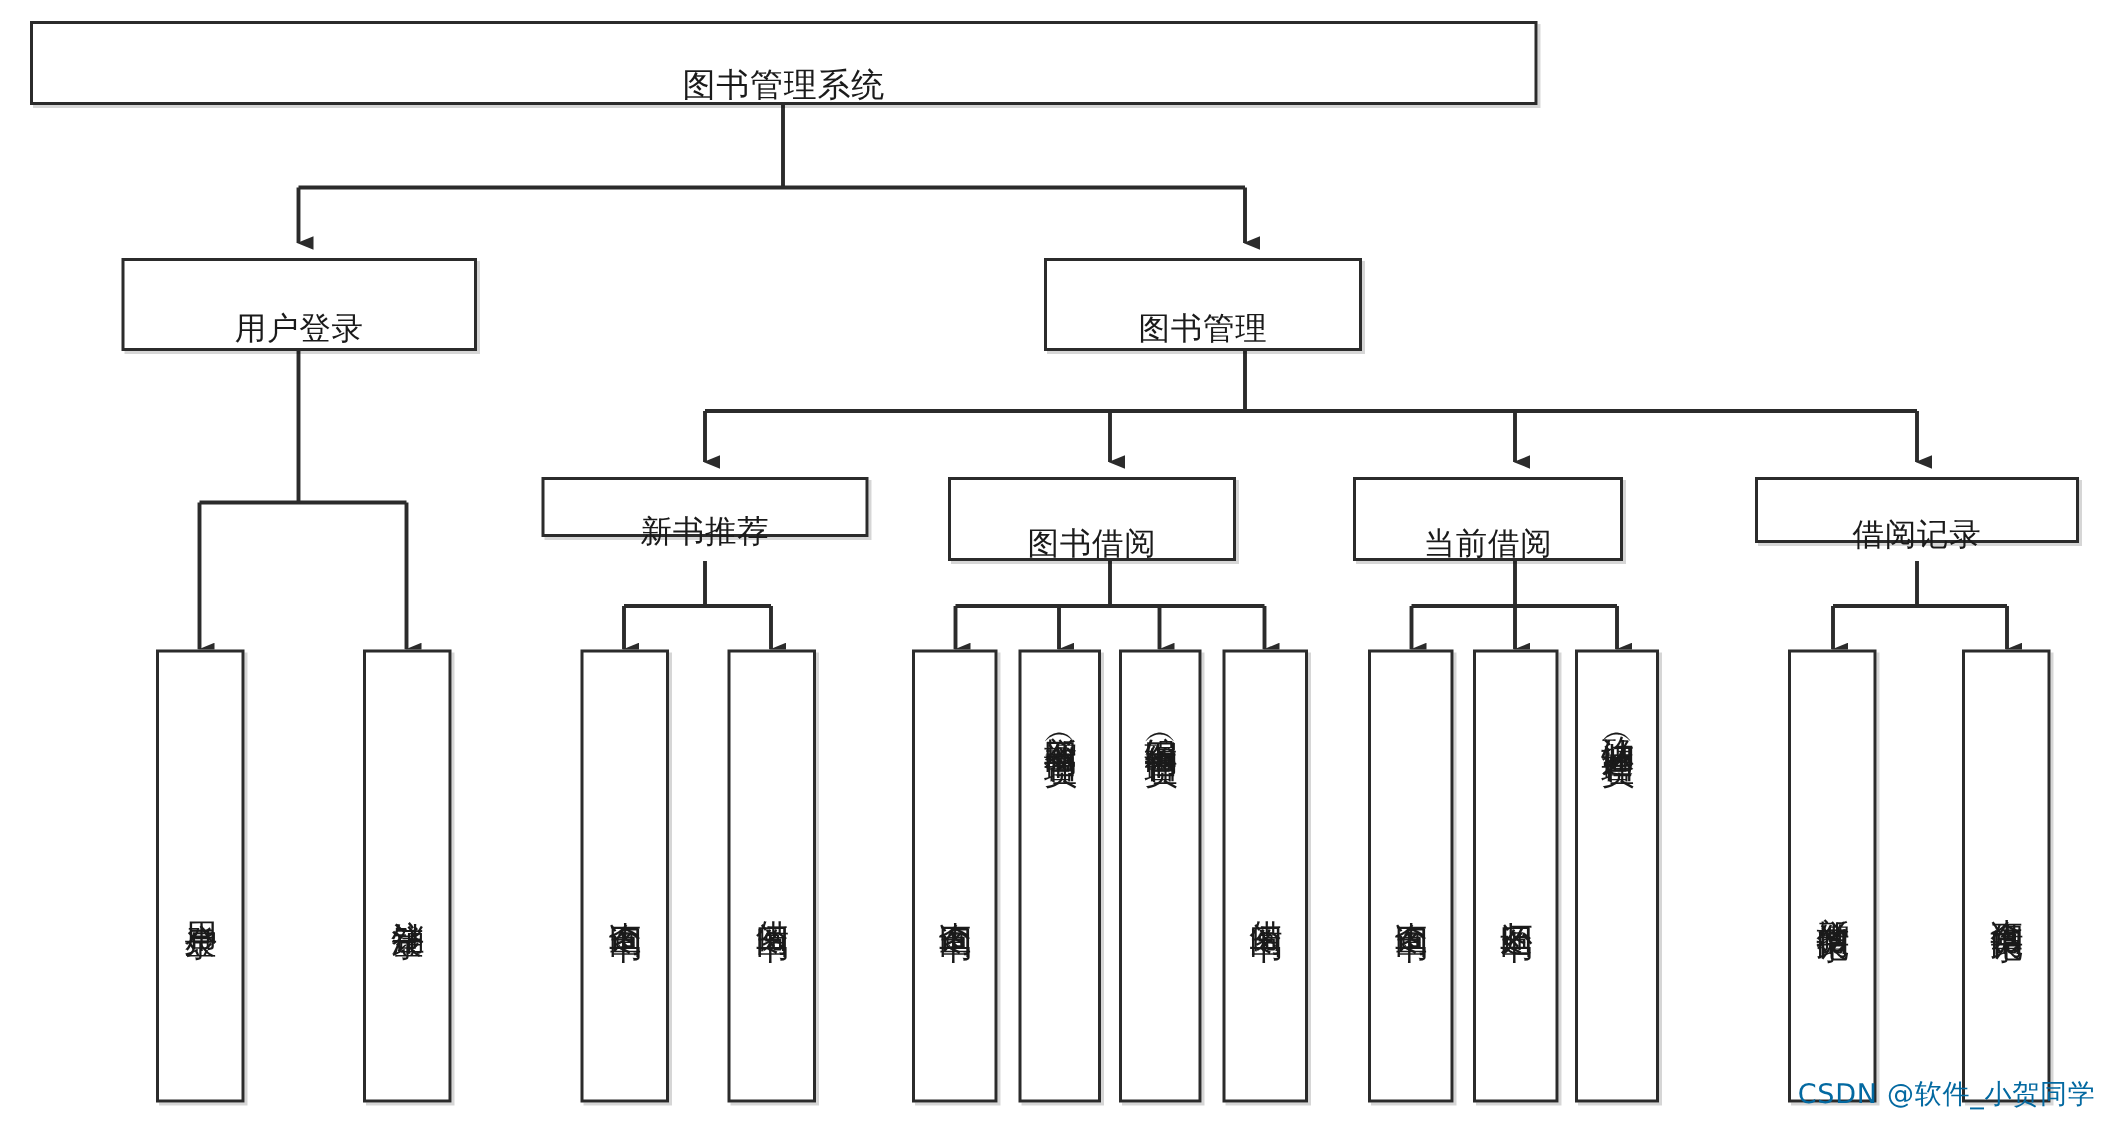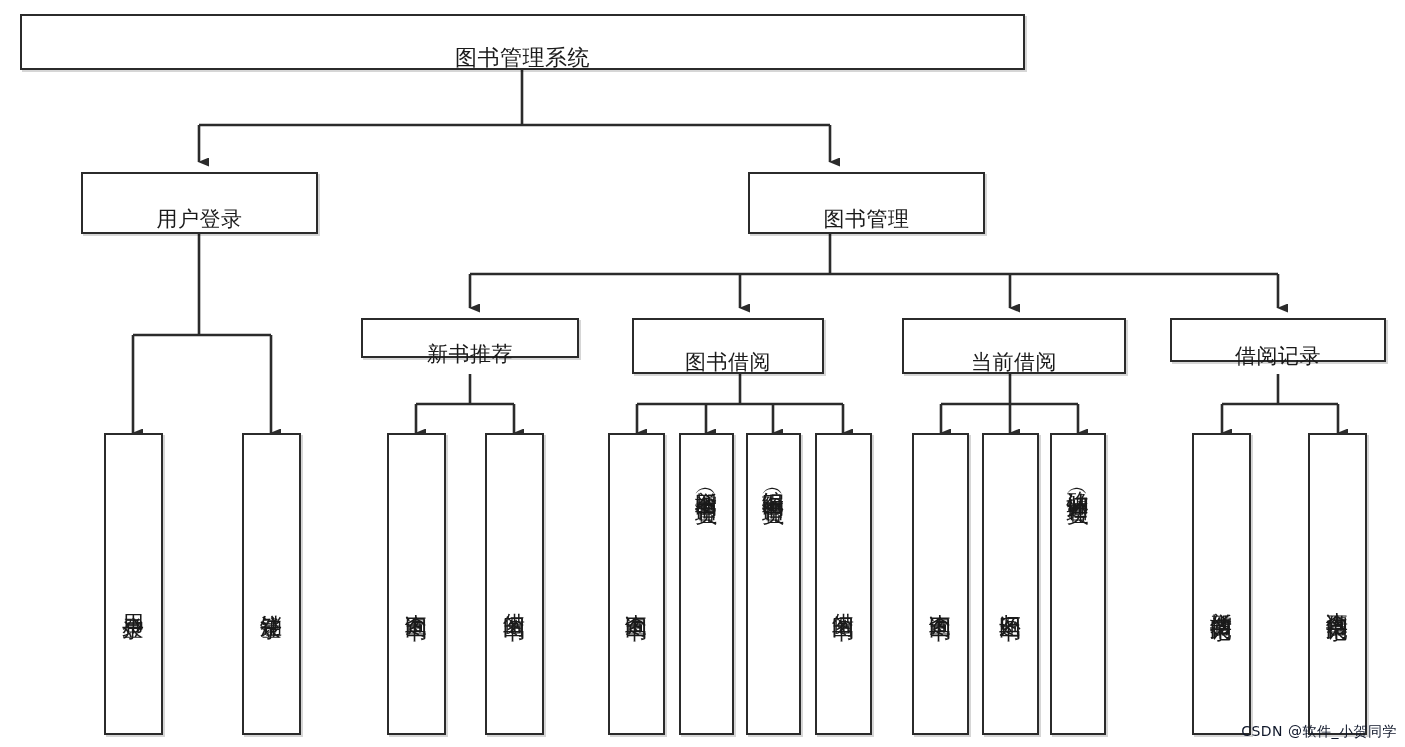--- a/index.html
+++ b/index.html
@@ -65,22 +65,22 @@
     letter-spacing: 2px;
   }
   .node.v.centered {
     align-items: center;
     padding-top: 0;
   }
   #watermark {
     position: absolute;
     right: 8px;
     bottom: 6px;
-    font-size: 14px;
-    color: #0f172a;
+    font-size: 18px;
+    color: #0369a1;
     white-space: nowrap;
     z-index: 3;
     letter-spacing: 0.5px;
   }
 </style>
 </head>
 <body>
 
 <div id="diagram-canvas">
 
@@ -135,33 +135,33 @@
   </svg>
 
   <div class="node h tier-root" style="left:20px; top:14px; width:1005px; height:56px;">
     <span class="node-label">图书管理系统</span>
   </div>
 
   <div class="node h" style="left:81px; top:172px; width:237px; height:62px;">
     <span class="node-label">用户登录</span>
   </div>
 
-  <div class="node h" style="left:748px; top:172px; width:237px; height:62px;">
+  <div class="node h" style="left:696px; top:172px; width:212px; height:62px;">
     <span class="node-label">图书管理</span>
   </div>
 
   <div class="node h" style="left:361px; top:318px; width:218px; height:40px;">
     <span class="node-label">新书推荐</span>
   </div>
 
   <div class="node h" style="left:632px; top:318px; width:192px; height:56px;">
     <span class="node-label">图书借阅</span>
   </div>
 
-  <div class="node h" style="left:902px; top:318px; width:224px; height:56px;">
+  <div class="node h" style="left:902px; top:318px; width:180px; height:56px;">
     <span class="node-label">当前借阅</span>
   </div>
 
   <div class="node h" style="left:1170px; top:318px; width:216px; height:44px;">
     <span class="node-label">借阅记录</span>
   </div>
 
   <div class="node v centered" style="left:104px; top:433px; width:59px; height:302px;">
     <span class="node-label">用户登录</span>
   </div>

